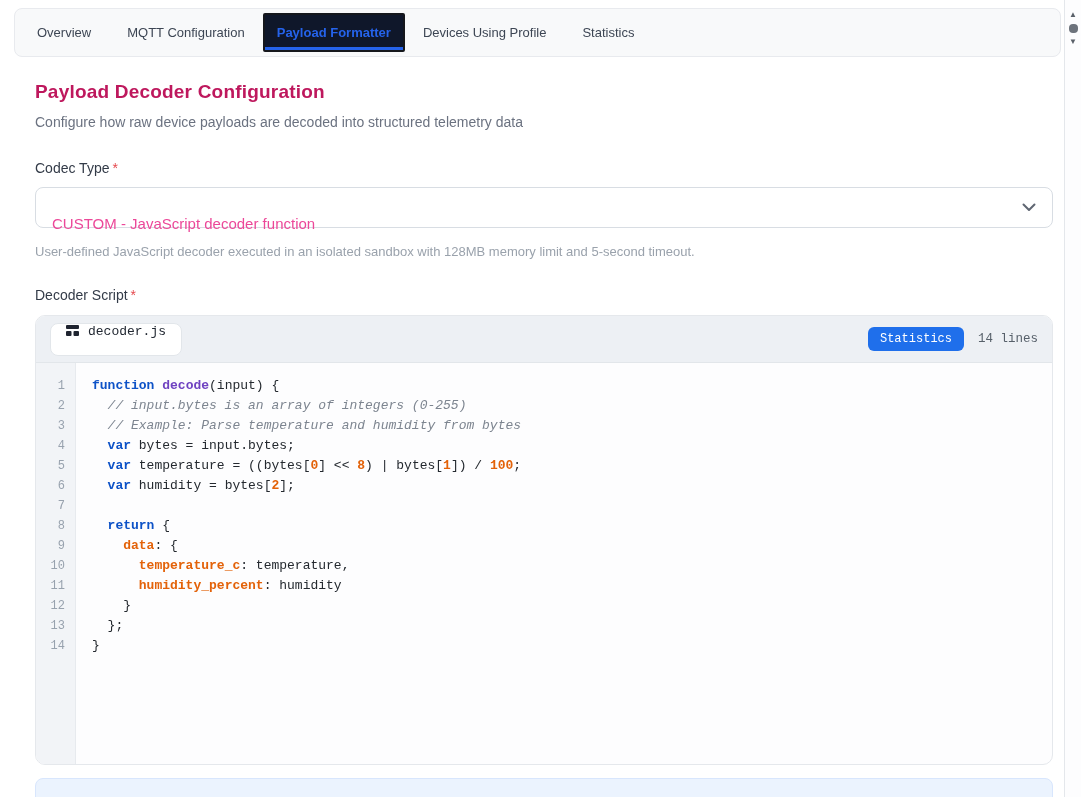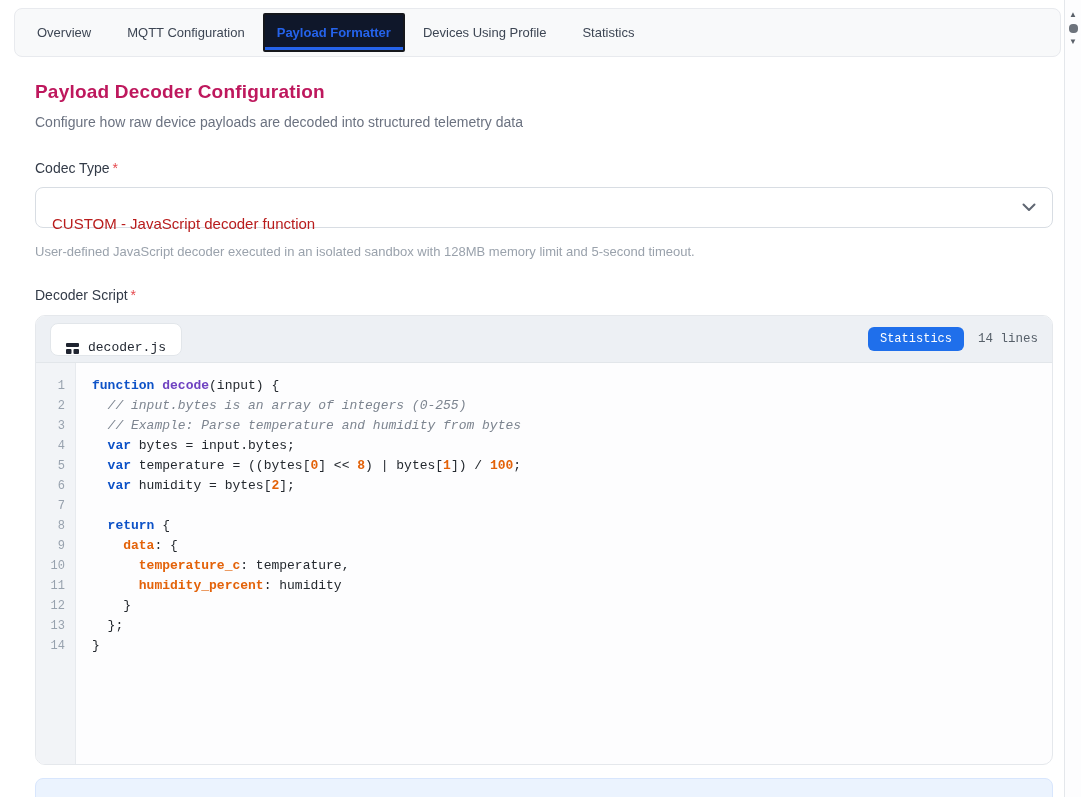--- a/index.html
+++ b/index.html
@@ -25,32 +25,32 @@
   
   .content { padding:0 28px 0 35px; }
   .page-title { margin-top:24px; font-size:19px; font-weight:700; color:#be185d; letter-spacing:.2px; }
   .page-subtitle { margin-top:11px; font-size:14px; color:#6b7280; }
 
   .field-label { margin-top:30px; font-size:14px; color:#333b48; font-weight:500; }
   .req { color:#e5484d; margin-left:3px; }
 
   .select { margin-top:11px; height:41px; background:#fff; border:1px solid #d8dde3;
     border-radius:8px; display:flex; align-items:center; padding:0 16px; cursor:pointer; }
-  .select-value { font-size:15px; color:#b91c1c; flex:1;margin-top:32px; }
+  .select-value { font-size:15px; color:#ec4899; flex:1;margin-top:32px; }
   .chevron svg { display:block; }
 
   .helper { margin-top:16px; font-size:13px; color:#9aa2ac; }
 
   
   .editor { margin-top:12px; border:1px solid #e5e8ec; border-radius:10px;
     height:450px; overflow:hidden; background:#fdfdfe; }
   .editor-header { height:47px; background:#edf0f4; border-bottom:1px solid #e2e6ea;
     display:flex; align-items:center; padding:0 14px; }
   .file-tab { background:#ffffff; border:1px solid #e2e6ea; border-radius:8px;
-    height:33px; display:flex; align-items:flex-end; gap:9px; padding:0 15px; cursor:pointer; }
+    height:33px; display:flex; align-items:flex-start; gap:9px; padding:0 15px; cursor:pointer; }
   .file-icon svg { display:block; }
   .file-name { font-family:"Liberation Mono", monospace; font-size:13px; color:#222832; }
   .editor-header-right { margin-left:auto; display:flex; align-items:center; }
   .lang-badge { background:#1f6feb; color:#ffffff; font-family:"Liberation Mono", monospace;
     font-size:12px; padding:5px 12px; border-radius:6px; }
   .line-count { font-family:"Liberation Mono", monospace; font-size:12.5px; color:#57606a; margin-left:14px; }
 
   .editor-body { display:flex; height:402px; }
   .gutter { width:40px; background:#f2f4f7; border-right:1px solid #e7eaee;
     padding:13px 10px 0 0; text-align:right;

